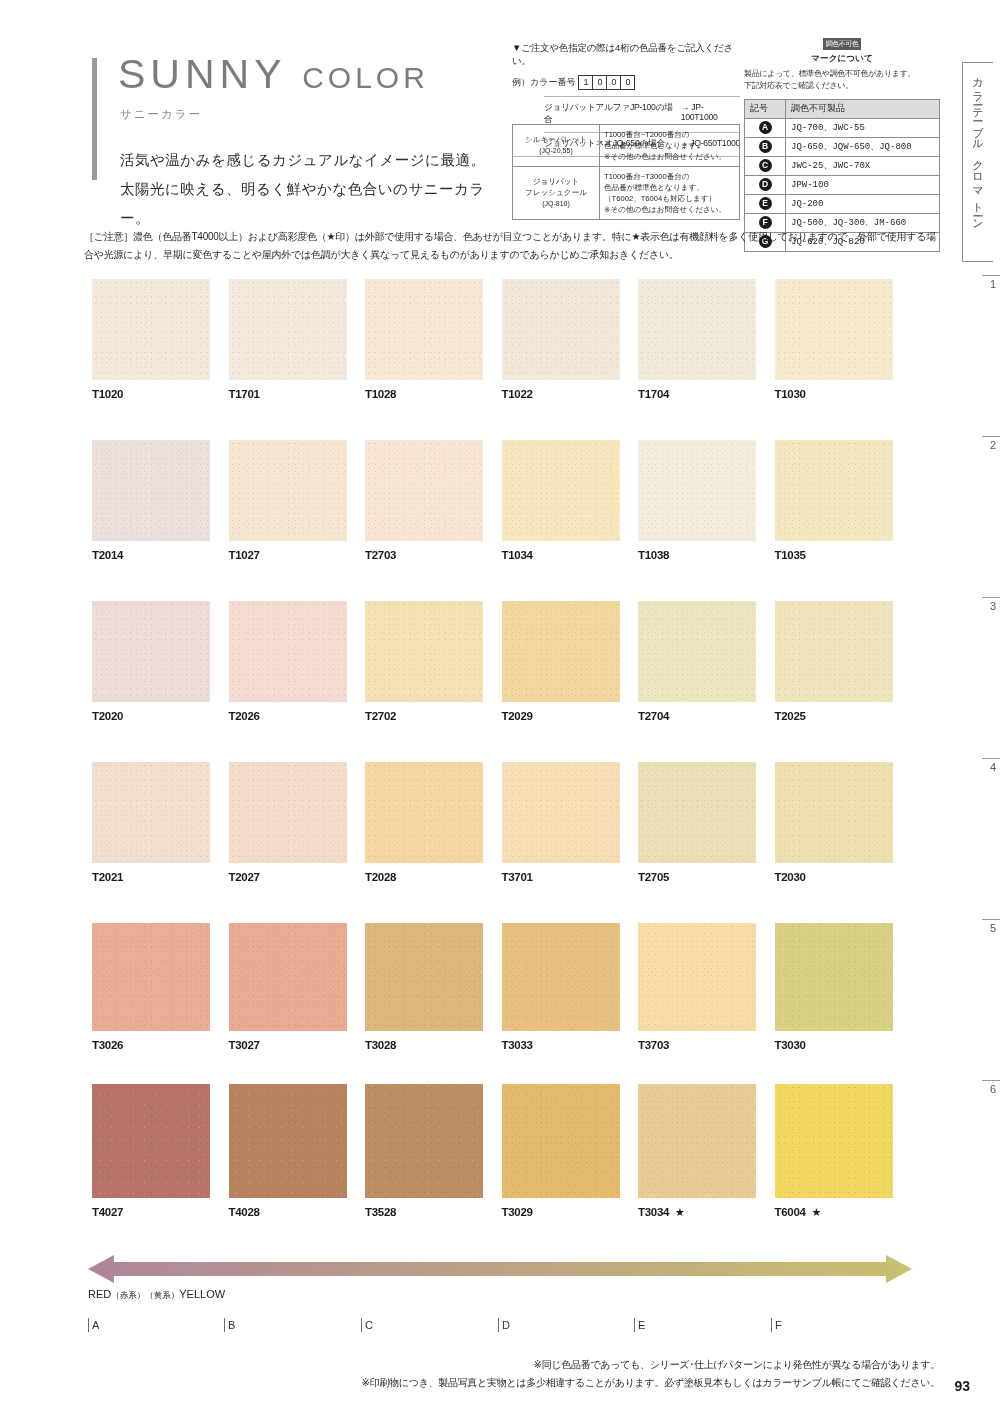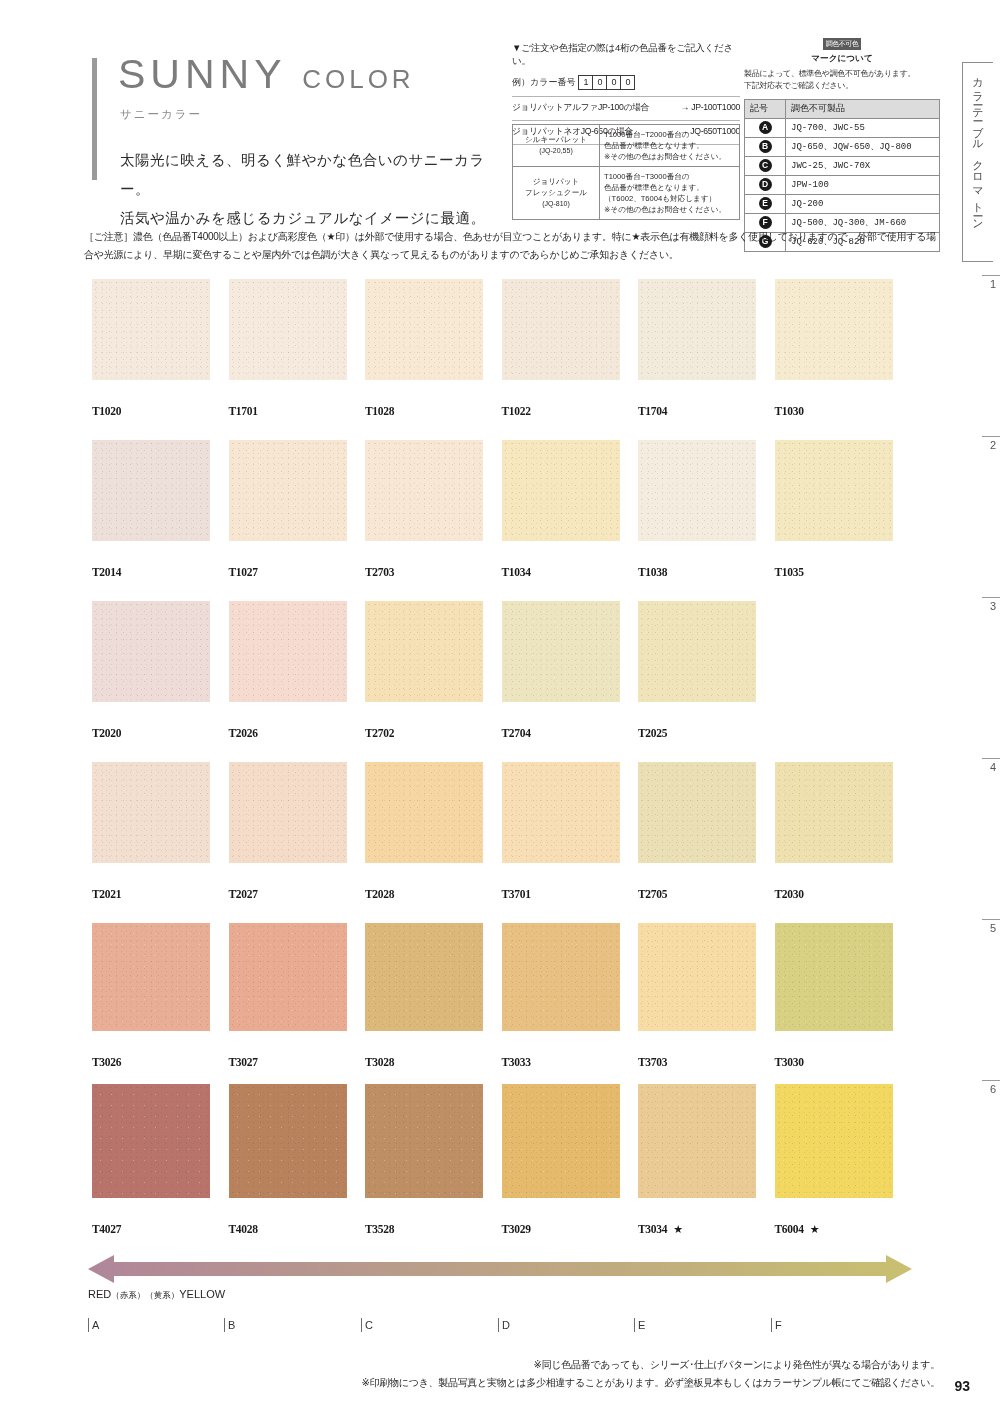--- a/index.html
+++ b/index.html
@@ -7,32 +7,32 @@
     width:1000px;height:1414px;background:#ffffff;
     font-family:"Liberation Sans","DejaVu Sans",sans-serif;
     color:#231f20;position:relative;overflow:hidden;
   }
   .page{position:absolute;inset:0;}
 
   
   .title-block{position:absolute;left:92px;top:54px;width:420px;}
   .title-bar{position:absolute;left:0;top:4px;width:5px;height:122px;background:#9a9a9a;}
   .title-main{margin-left:26px;font-size:41px;letter-spacing:5px;color:#7c7c7c;font-weight:400;line-height:1;}
-  .title-main .small{font-size:26px;letter-spacing:4px;}
+  .title-main .small{font-size:30px;letter-spacing:4px;}
   .title-sub{margin-left:28px;margin-top:12px;font-size:11.5px;letter-spacing:2px;color:#8b8b8b;}
   .title-desc{margin-left:28px;margin-top:24px;font-size:14.5px;line-height:2.0;color:#2b2b2b;letter-spacing:.5px;}
 
   
   .order-note{position:absolute;left:512px;top:42px;width:228px;font-size:9px;color:#231f20;}
   .order-note .on-title{font-size:9.5px;letter-spacing:-.2px;}
   .on-row{display:flex;align-items:center;margin-top:7px;font-size:9px;}
   .digit-boxes{display:inline-flex;margin-left:4px;}
   .digit-boxes span{display:inline-block;width:13px;height:13px;border:1px solid #3a3a3a;
      text-align:center;line-height:13px;font-size:9px;margin-left:-1px;background:#fff;}
-  .on-sep{border-top:1px solid #b5b5b5;margin-top:6px;padding-top:5px;}
+  .on-sep{border-top:1px solid #b5b5b5;margin-top:6px;padding-top:5px;margin-left:32px;}
   .on-line{display:flex;justify-content:space-between;font-size:8.7px;letter-spacing:-.3px;}
 
   .mini-table{position:absolute;left:512px;top:124px;width:228px;border:1px solid #8d8d8d;border-collapse:collapse;}
   .mini-table td{border:1px solid #8d8d8d;font-size:7.6px;line-height:1.45;padding:4px 4px;vertical-align:middle;color:#231f20;}
   .mini-table td.k{width:78px;text-align:center;}
   .mini-table td.k b{font-weight:400;display:block;}
   .mini-table td.k .code{font-size:7px;}
 
   
   .legend{position:absolute;left:744px;top:38px;width:196px;}
@@ -62,22 +62,22 @@
 
   
   .grid{position:absolute;left:92px;top:279px;width:820px;}
   .row{position:relative;height:161px;}
   .row.r6{height:166px;}
   .cells{display:flex;gap:0;}
   .cell{width:136.5px;}
   .sw{width:118px;height:101px;display:block;}
   .row.r5 .sw{height:108px;}
   .row.r6 .sw{height:114px;}
-  .lbl{margin-top:25px;font-size:11.5px;font-weight:bold;letter-spacing:-.3px;
-       font-family:Liberation Serif, serif;color:#1a1a1a;}
+  .lbl{margin-top:8px;font-size:11.5px;font-weight:bold;letter-spacing:-.3px;
+       font-family:Liberation Sans, sans-serif;color:#1a1a1a;}
   .lbl .star{font-weight:normal;margin-left:6px;font-size:11px;}
   .rownum{position:absolute;right:-92px;top:-4px;width:22px;text-align:center;
           font-size:11px;color:#555;border-top:1px solid #9a9a9a;padding-top:2px;}
 
   
   .arrowbox{position:absolute;left:88px;top:1252px;width:824px;height:34px;}
   .redyellow{position:absolute;left:88px;top:1288px;width:824px;font-size:11px;color:#231f20;
      display:flex;justify-content:flex-start;}
   .redyellow .jp{font-size:8.5px;}
   .ticks{position:absolute;left:88px;top:1318px;width:824px;height:30px;}
@@ -95,22 +95,22 @@
 <div class="page">
 
   <div class="title-block">
     <div class="title-bar"></div>
     <div class="title-main">
       <span>SUNNY</span>
       <span class="small">COLOR</span>
     </div>
     <div class="title-sub">サニーカラー</div>
     <div class="title-desc">
+      <div>活気や温かみを感じるカジュアルなイメージに最適。</div>
       <div>太陽光に映える、明るく鮮やかな色合いのサニーカラー。</div>
-      <div>活気や温かみを感じるカジュアルなイメージに最適。</div>
     </div>
   </div>
 
   <div class="order-note">
     <div class="on-title">▼ご注文や色指定の際は4桁の色品番をご記入ください。</div>
     <div class="on-row">
       <span>例）カラー番号</span>
       <span class="digit-boxes">
         <span>1</span>
         <span>0</span>
@@ -282,20 +282,24 @@
           </div>
         <div class="cell">
             <span class="sw" style="background: radial-gradient(rgba(90, 60, 30, 0.17) 0.6px, transparent 0.7px) 0px 0px / 7px 7px, radial-gradient(rgba(255, 255, 255, 0.3) 0.6px, transparent 0.7px) 3px 5px / 11px 11px, radial-gradient(rgba(90, 60, 30, 0.1) 0.5px, transparent 0.6px) 2px 1px / 5px 5px rgb(246, 219, 209);"></span>
             <div class="lbl"><span>T2026</span><span class="star"></span></div>
           </div>
         <div class="cell">
             <span class="sw" style="background: radial-gradient(rgba(90, 60, 30, 0.17) 0.6px, transparent 0.7px) 0px 0px / 7px 7px, radial-gradient(rgba(255, 255, 255, 0.3) 0.6px, transparent 0.7px) 3px 5px / 11px 11px, radial-gradient(rgba(90, 60, 30, 0.1) 0.5px, transparent 0.6px) 2px 1px / 5px 5px rgb(246, 224, 181);"></span>
             <div class="lbl"><span>T2702</span><span class="star"></span></div>
           </div>
         <div class="cell">
+            <span class="sw" style="background: radial-gradient(rgba(90, 60, 30, 0.17) 0.6px, transparent 0.7px) 0px 0px / 7px 7px, radial-gradient(rgba(255, 255, 255, 0.3) 0.6px, transparent 0.7px) 3px 5px / 11px 11px, radial-gradient(rgba(90, 60, 30, 0.1) 0.5px, transparent 0.6px) 2px 1px / 5px 5px rgb(241, 216, 158);"></span>
+            <div class="lbl"><span>T2029</span><span class="star"></span></div>
+          </div>
+        <div class="cell">
             <span class="sw" style="background: radial-gradient(rgba(90, 60, 30, 0.17) 0.6px, transparent 0.7px) 0px 0px / 7px 7px, radial-gradient(rgba(255, 255, 255, 0.3) 0.6px, transparent 0.7px) 3px 5px / 11px 11px, radial-gradient(rgba(90, 60, 30, 0.1) 0.5px, transparent 0.6px) 2px 1px / 5px 5px rgb(237, 229, 192);"></span>
             <div class="lbl"><span>T2704</span><span class="star"></span></div>
           </div>
         <div class="cell">
             <span class="sw" style="background: radial-gradient(rgba(90, 60, 30, 0.17) 0.6px, transparent 0.7px) 0px 0px / 7px 7px, radial-gradient(rgba(255, 255, 255, 0.3) 0.6px, transparent 0.7px) 3px 5px / 11px 11px, radial-gradient(rgba(90, 60, 30, 0.1) 0.5px, transparent 0.6px) 2px 1px / 5px 5px rgb(240, 228, 186);"></span>
             <div class="lbl"><span>T2025</span><span class="star"></span></div>
           </div>
       </div>
     </div>
 

